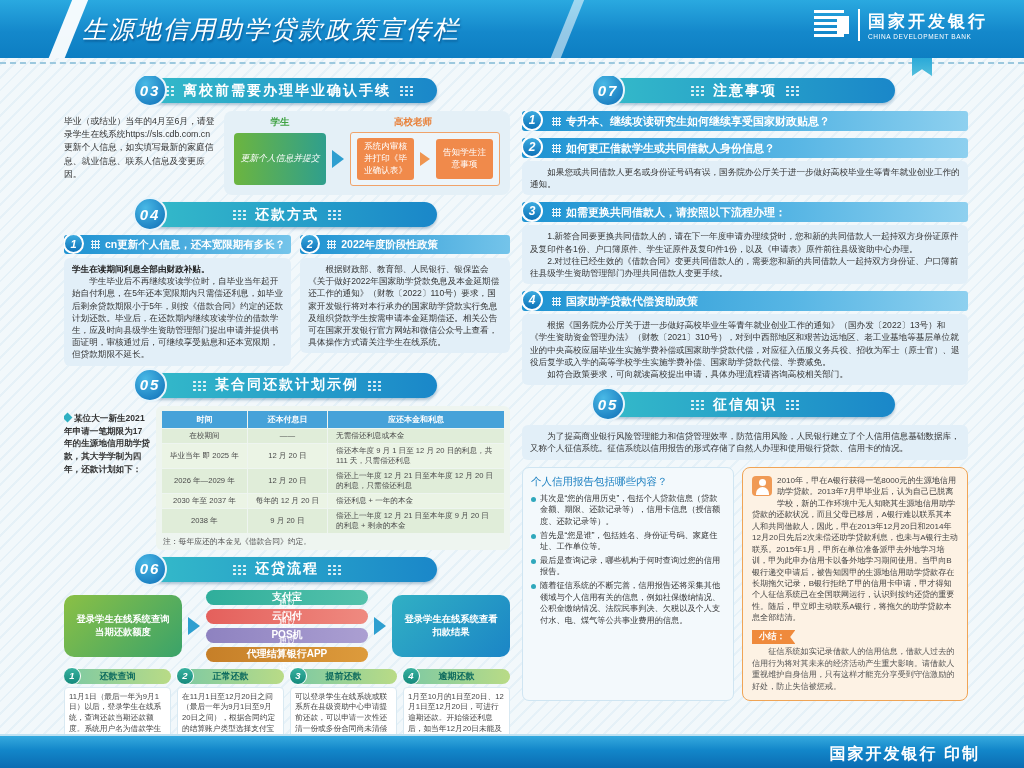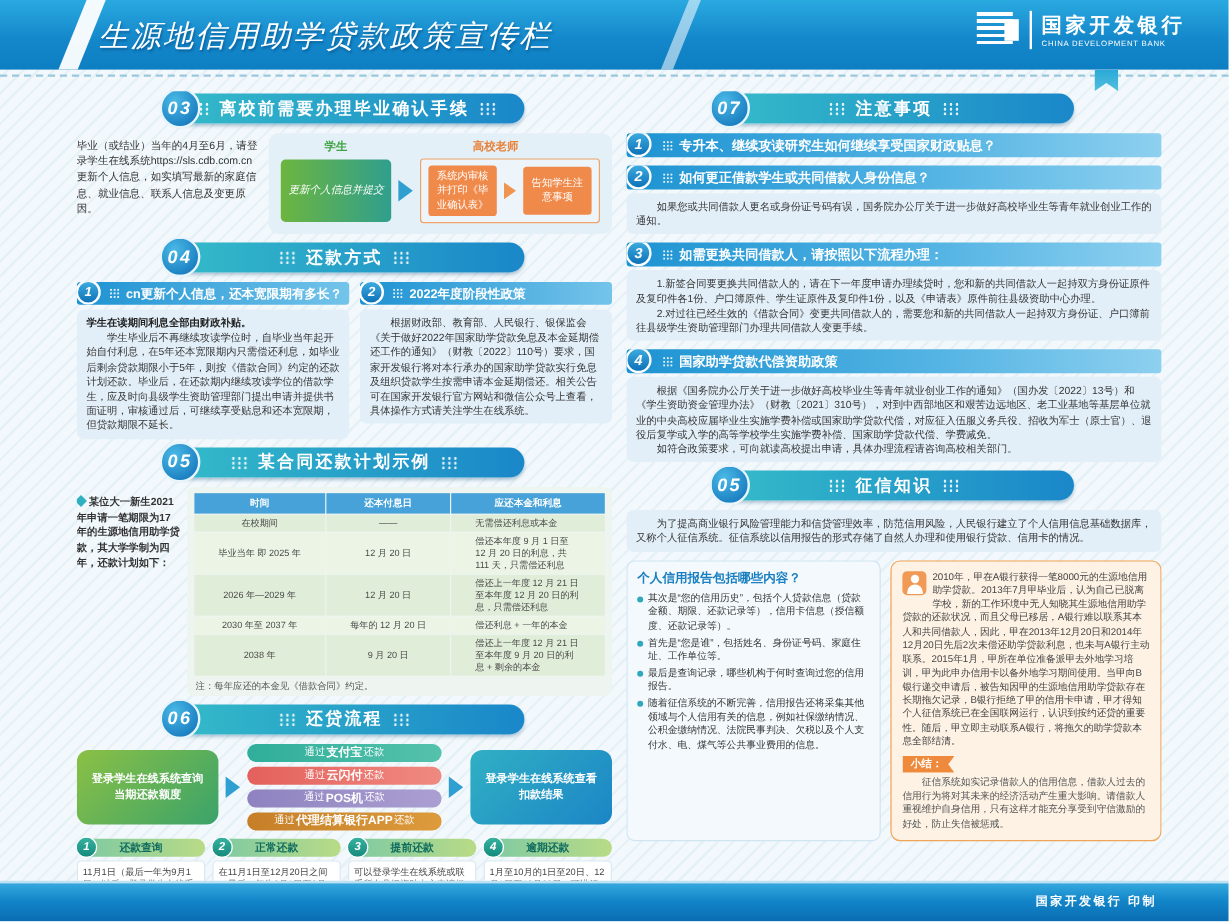--- a/index.html
+++ b/index.html
@@ -74,33 +74,33 @@
   .s04-colA { flex:1.04; min-width:0; }
   .s04-colB { flex:.96; min-width:0; }
 
   
   .s05-row { display:flex; gap:6px; }
   .s05-intro { width:86px; font-size:8.6px; line-height:1.5; font-weight:bold; color:#333; padding-top:6px; }
   .marker-icon { display:inline-block; width:7px; height:7px; background:#2fb0c2; transform:rotate(45deg); margin-right:3px; }
   .s05-table-wrap { flex:1; background:#eef5f0; border-radius:6px; padding:4px 5px 3px; }
   .plan-table { width:100%; border-collapse:separate; border-spacing:1px; font-size:7.6px; }
   .plan-table th { background:#46a2d9; color:#fff; padding:3px 2px; font-weight:bold; font-size:8px; }
-  .plan-table td { background:#e0edd9; padding:2px 20px; color:#4a4a4a; }
+  .plan-table td { background:#e0edd9; padding:2px 8px; color:#4a4a4a; }
   .plan-table tr:nth-child(even) td { background:#ebf4e5; }
   .plan-table td.c { text-align:center; white-space:nowrap; }
   .tbl-note { font-size:7.8px; color:#555; margin-top:2px; padding-left:2px; }
 
   
   .s06-flowrow { display:flex; align-items:center; gap:6px; margin-bottom:7px; }
   .flow-big { width:118px; min-height:62px; border-radius:10px; color:#fff; font-size:9.3px; font-weight:bold;
     display:flex; align-items:center; justify-content:center; text-align:center; padding:9px 10px; }
   .flow-start { background:linear-gradient(135deg,#8bc045,#3aa36a); }
   .flow-end { background:linear-gradient(135deg,#31b0c4,#1b85c6); }
   .bars { flex:1; display:flex; flex-direction:column; gap:4px; }
-  .bar { height:15px; border-radius:8px; color:#fff; font-size:8.6px; display:flex; align-items:center; justify-content:center; white-space:nowrap; }
+  .bar { height:15px; border-radius:8px; color:#fff; font-size:8.6px; display:flex; align-items:center; justify-content:center; white-space:nowrap;flex-direction:column; }
   .bar b { font-size:10px; margin:0 1px; }
   .bar0 { background:linear-gradient(90deg,#2fae9b,#55c2ab); }
   .bar1 { background:linear-gradient(90deg,#e4605c,#ef8a80); }
   .bar2 { background:linear-gradient(90deg,#8e82c0,#ab9fd2); }
   .bar3 { background:linear-gradient(90deg,#c67f28,#dd9b3c); }
   .steps { display:flex; gap:6px; }
   .step { flex:1; min-width:0; display:flex; flex-direction:column; }
   .step-head { position:relative; height:15px; border-radius:8px; background:linear-gradient(90deg,#7cc9a4,#b9db86);
     color:#0e6b5e; font-size:9px; font-weight:bold; display:flex; align-items:center; justify-content:center; margin-bottom:3px; }
   .step-num { position:absolute; left:-1px; top:-2px; width:18px; height:18px; border-radius:50%;
@@ -110,37 +110,37 @@
 
   
   .item { margin-bottom:7px; }
   .item-strip { position:relative; height:20px; border-radius:3px; background:linear-gradient(90deg,#1d93d2,#56b5e4 60%,#8ed0ef);
     color:#fff; font-weight:bold; font-size:11px; display:flex; align-items:center; padding-left:30px; margin-bottom:3px; white-space:nowrap; overflow:hidden; }
   .item-strip .q-num { width:22px; height:22px; font-size:12px; }
 
   
   .s08-panels { display:flex; gap:8px; margin-top:7px; }
   .report-panel { flex:.97; background:#f3f9fc; border:1px solid #cfe5f2; border-radius:7px; padding:7px 8px; }
-  .report-title { color:#1a7fc0; font-size:10.5px; font-weight:bold; margin-bottom:4px; }
+  .report-title { color:#1a7fc0; font-size:10.5px; font-weight:normal; margin-bottom:4px; }
   .report-list { list-style:none; }
   .report-list li { position:relative; padding-left:9px; font-size:8.2px; line-height:1.42; color:#363636; margin-bottom:2px; }
   .report-list li::before { content:""; position:absolute; left:0; top:4px; width:5px; height:5px; border-radius:50%; background:#2fa8bc; }
   .case-panel { flex:1.03; border:1.5px solid #f0a455; background:#fdf2e4; border-radius:8px; padding:7px 9px; }
   .avatar-icon { float:left; width:20px; height:20px; border-radius:4px; background:#f09a55; position:relative; margin:1px 5px 2px 0; }
   .avatar-icon::before { content:""; position:absolute; left:6.5px; top:3px; width:7px; height:7px; border-radius:50%; background:#fff; }
   .avatar-icon::after { content:""; position:absolute; left:3.5px; top:11px; width:13px; height:8px; border-radius:7px 7px 0 0; background:#fff; }
   .case-story { font-size:8.1px; line-height:1.42; color:#454545; }
   .note-tag { display:inline-block; background:#ef8a3c; color:#fff; font-size:8.8px; font-weight:bold; padding:1px 10px 1px 7px; margin:6px 0 2px;
     clip-path:polygon(0 0,100% 0,88% 50%,100% 100%,0 100%); }
   .case-note { font-size:8.1px; line-height:1.45; color:#555; text-indent:2em; }
 
   
   .footer { position:absolute; left:0; right:0; bottom:0; height:34px;
     background:linear-gradient(180deg,#35a9de 0%,#1286c9 45%,#0b6cb2 100%); border-top:2px solid #bfe2f2; z-index:3; }
-  .footer-text { position:absolute; right:60px; top:8px; color:#fff; font-size:10px; font-weight:bold; letter-spacing:2px; }
+  .footer-text { position:absolute; right:44px; top:8px; color:#fff; font-size:16px; font-weight:bold; letter-spacing:2px; }
 </style>
 </head>
 <body>
 
 <div class="poster">
 
   <header class="banner">
     <div class="slash-a"></div>
     <div class="slash-b"></div>
     <h1 class="banner-title">生源地信用助学贷款政策宣传栏</h1>

